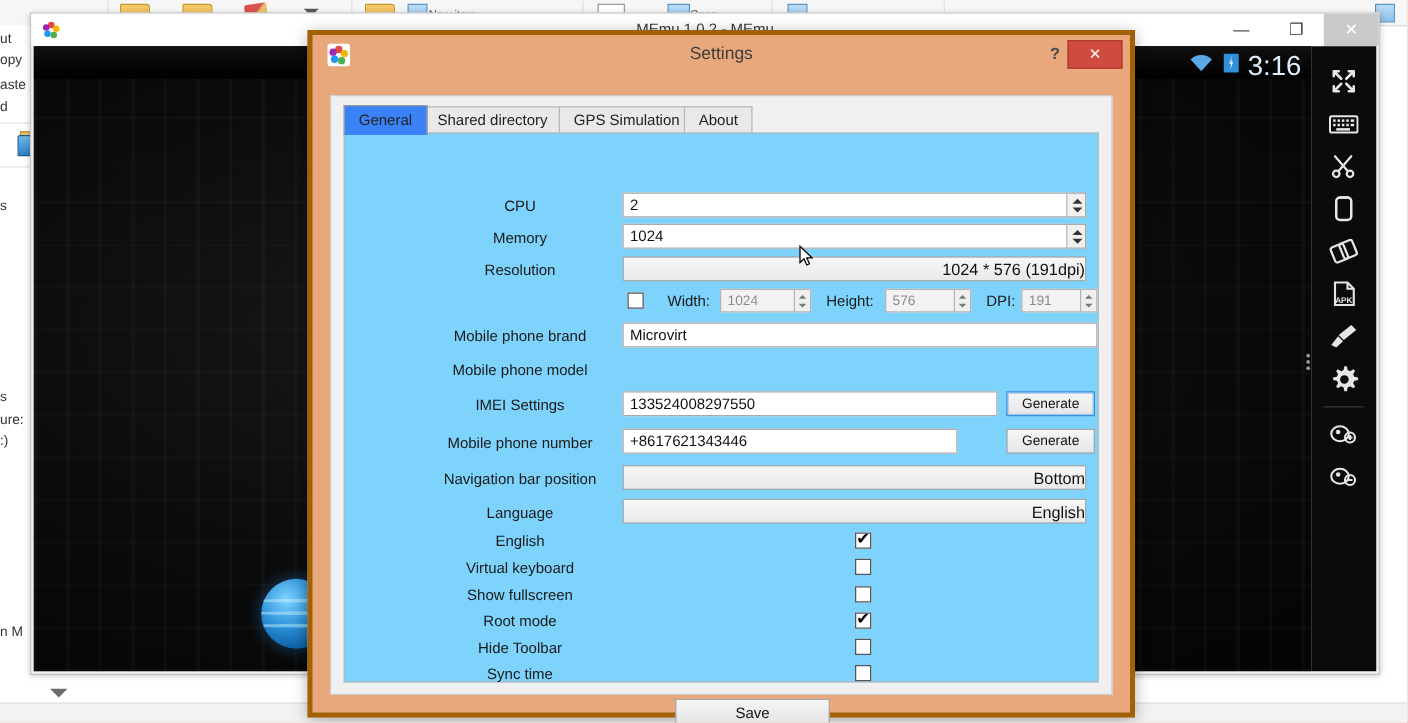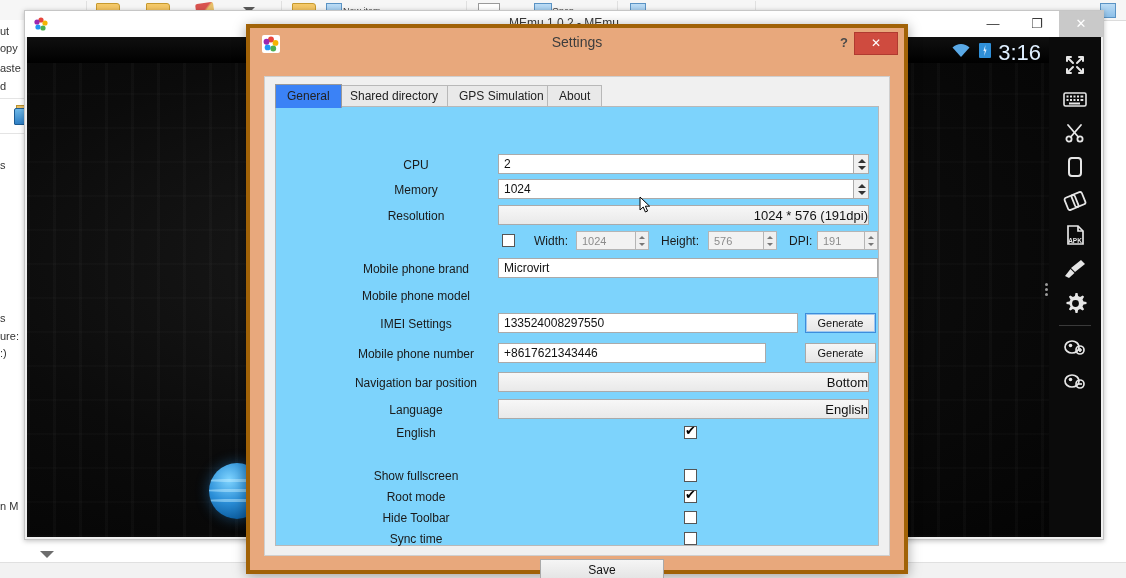--- a/index.html
+++ b/index.html
@@ -381,20 +381,24 @@
 
       <div class="row" style="top:292px">
         <div class="lbl">Language</div>
         <div class="combo" style="width:371px">English</div>
       </div>
 
       <div class="row" style="top:315px">
         <div class="lbl">English</div>
         <div class="cb checked" style="left:408px;top:4px"></div>
       </div>
+      <div class="row" style="top:336px">
+        <div class="lbl">Virtual keyboard</div>
+        <div class="cb" style="left:408px;top:4px"></div>
+      </div>
       <div class="row" style="top:358px">
         <div class="lbl">Show fullscreen</div>
         <div class="cb" style="left:408px;top:4px"></div>
       </div>
       <div class="row" style="top:379px">
         <div class="lbl">Root mode</div>
         <div class="cb checked" style="left:408px;top:4px"></div>
       </div>
       <div class="row" style="top:400px">
         <div class="lbl">Hide Toolbar</div>

